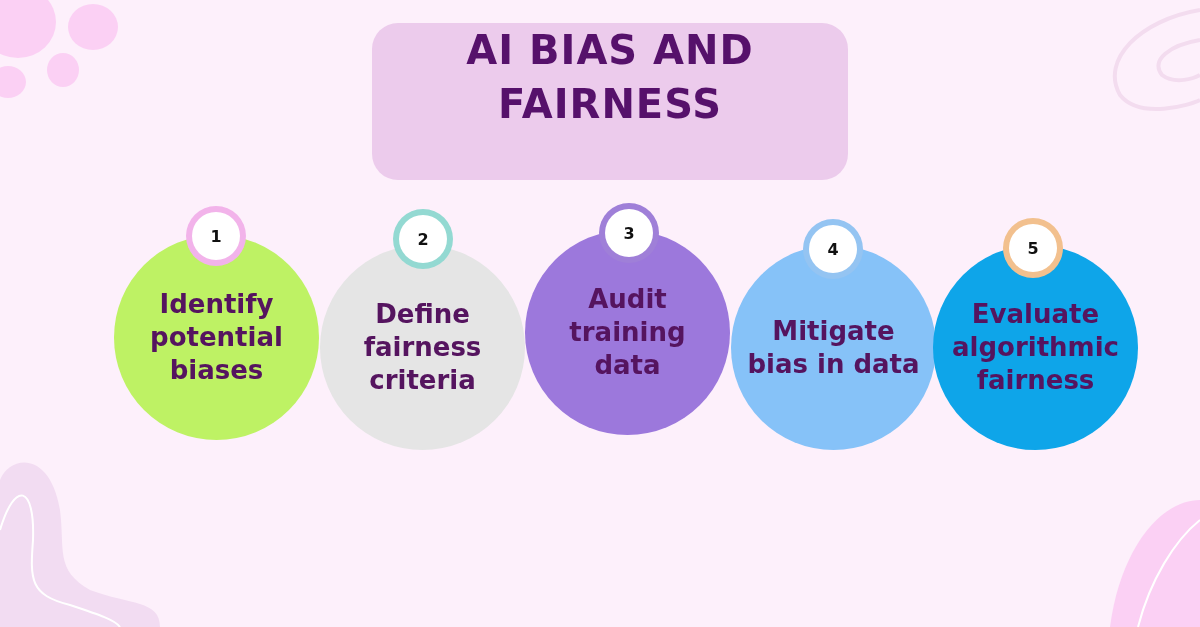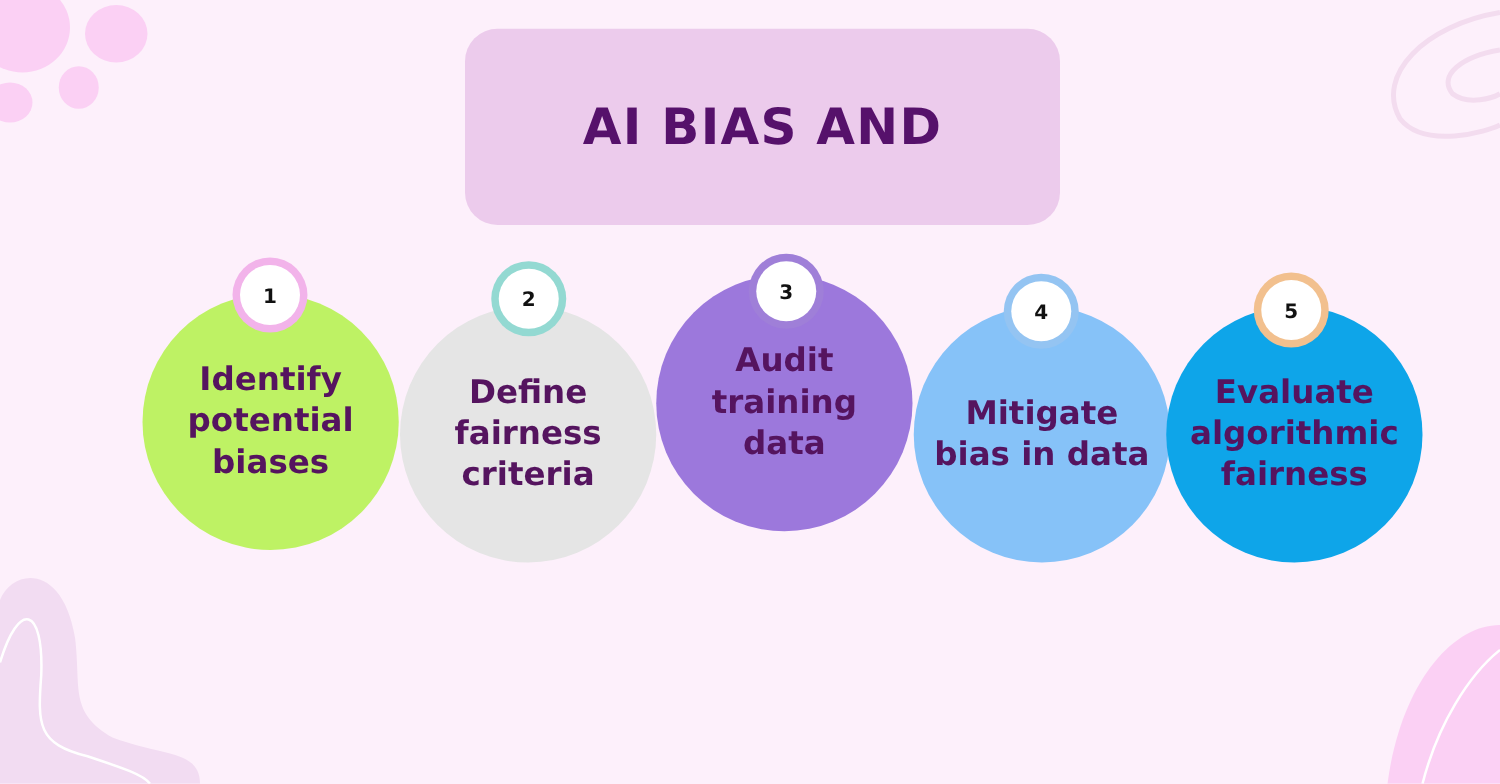--- a/index.html
+++ b/index.html
@@ -5,21 +5,21 @@
   html, body { margin:0; padding:0; }
   body {
     width:1200px; height:627px; overflow:hidden; position:relative;
     background:#fdf0fb;
     font-family:"DejaVu Sans", "Liberation Sans", sans-serif;
   }
   .deco { position:absolute; }
   .title-box {
     position:absolute; left:372px; top:23px; width:476px; height:157px;
     background:#eccbec; border-radius:26px;
-    display:flex; align-items:center; justify-content:center; text-align:center;
+    display:flex; align-items:flex-start; justify-content:center; text-align:center;
   }
   .title-text {
     color:#56116b; font-weight:bold; font-size:40px; line-height:54px;
     letter-spacing:1px; margin:0;
   }
   .step { position:absolute; }
   .big-circle {
     position:absolute; border-radius:50%;
     display:flex; align-items:center; justify-content:center; text-align:center;
   }
@@ -55,20 +55,21 @@
   <path d="M0,80 C15,30 35,35 33,90 C30,130 30,145 70,155 C100,165 115,170 120,177" fill="none" stroke="#ffffff" stroke-width="2"></path>
 </svg>
 <svg class="deco" style="left:1060px;top:480px" width="140" height="147">
   <path d="M140,20 C100,20 60,70 50,147 L140,147 Z" fill="#fbd0f4"></path>
   <path d="M140,40 C115,60 90,100 78,147" fill="none" stroke="#ffffff" stroke-width="2"></path>
 </svg>
 
 <div class="title-box">
   <div>
     <p class="title-text">AI BIAS AND</p>
+    <p class="title-text">FAIRNESS</p>
   </div>
 </div>
 
 <div class="step">
   <div class="big-circle" style="left:114px;top:235px;width:205px;height:205px;background:#bef264;">
     <span class="step-label">Identify potential biases</span>
   </div>
   <div class="badge-ring" style="left:186px;top:206px;background:#f2b3ea;">
     <div class="badge">1</div>
   </div>
@@ -77,21 +78,21 @@
 <div class="step">
   <div class="big-circle" style="left:320px;top:245px;width:205px;height:205px;background:#e5e5e5;">
     <span class="step-label">Define fairness criteria</span>
   </div>
   <div class="badge-ring" style="left:393px;top:209px;background:#93d9d2;">
     <div class="badge">2</div>
   </div>
 </div>
 
 <div class="step">
-  <div class="big-circle" style="left:525px;top:220px;width:205px;height:205px;background:#9c78dc;">
+  <div class="big-circle" style="left:525px;top:230px;width:205px;height:205px;background:#9c78dc;">
     <span class="step-label">Audit training data</span>
   </div>
   <div class="badge-ring" style="left:599px;top:203px;background:#9f7fd8;">
     <div class="badge">3</div>
   </div>
 </div>
 
 <div class="step">
   <div class="big-circle" style="left:731px;top:245px;width:205px;height:205px;background:#86c2f8;justify-content:center;">
     <span class="step-label">Mitigate bias in data</span>

